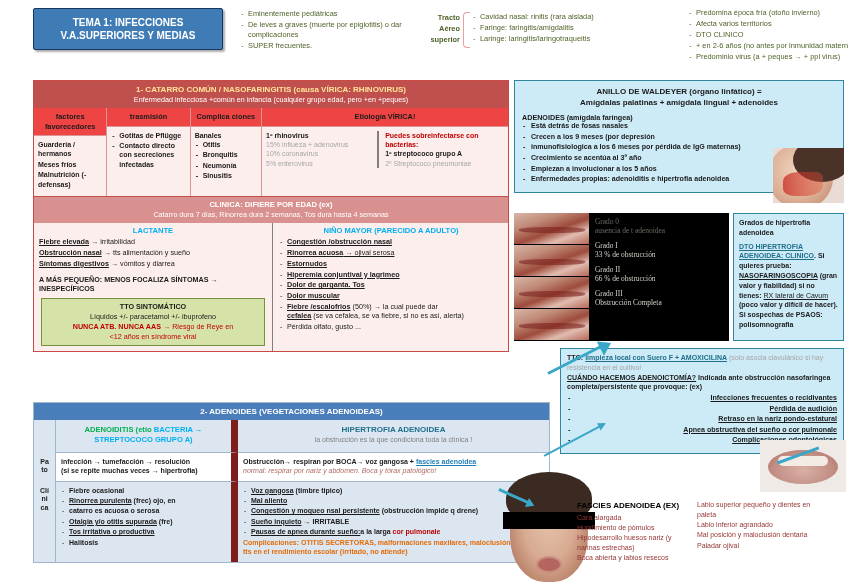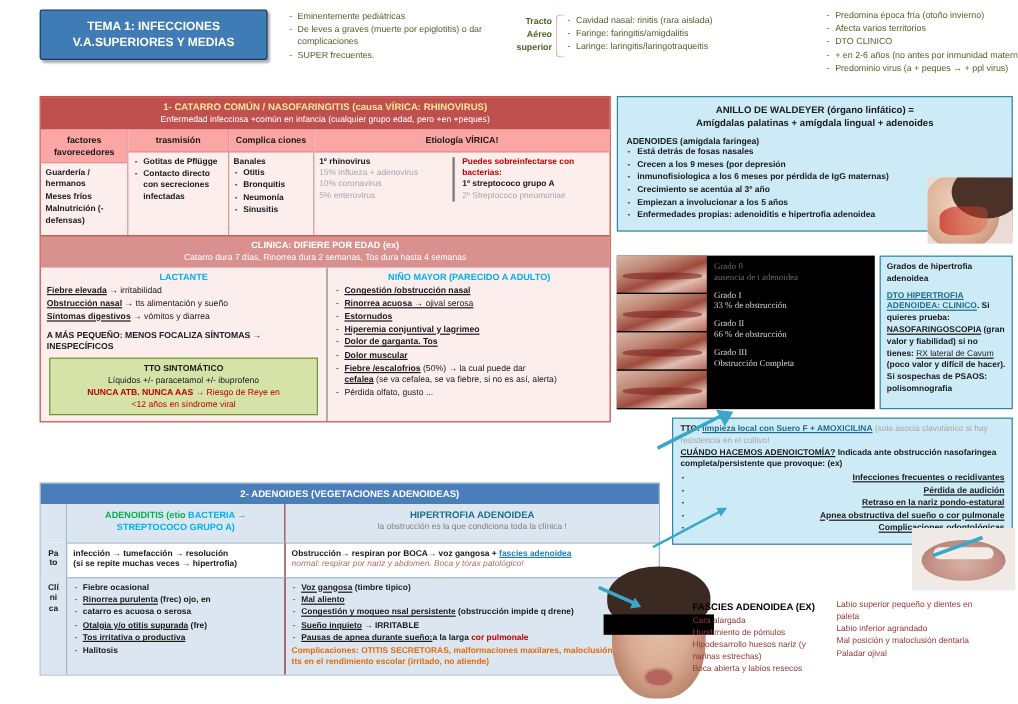--- a/index.html
+++ b/index.html
@@ -52,21 +52,21 @@
   #hdr-right { left:688px; top:8px; width:170px; color:#4f6228; font-size:7.4px; }
 
   
   #catarro { left:33px; top:80px; width:476px; border:1px solid #c94b45; background:#fdeeee; }
   .cat-banner { background:#c0504d; color:#ffffff; text-align:center; padding:3.5px 4px 4px; }
   .cat-banner .l1 { font-weight:bold; font-size:8px; color:#ffe599; }
   .cat-banner .l2 { font-size:7.2px; margin-top:1.5px; }
   .cat-table { display:flex; }
   .cat-col { border-right:1px solid #d99694; }
   .cat-col:last-child { border-right:none; }
-  .cat-head { background:#fca5a5; text-align:center; font-weight:bold; font-size:7.4px;
+  .cat-head { background:#ef4444; text-align:center; font-weight:bold; font-size:7.4px;
      padding:4px 2px; line-height:1.3; border-bottom:1px solid #d99694; }
   .cat-body { padding:4px 4px 6px 4px; font-size:7px; line-height:1.34; }
   .c1 { width:74px; } .c2 { width:84px; } .c3 { width:72px; } .c4 { width:246px; }
   .etio-split { display:flex; }
   .etio-a { width:116px; padding-right:5px; border-right:2px solid #7f7f7f; }
   .etio-b { width:128px; padding-left:6px; }
 
   .clin-banner { background:#d9918f; color:#ffffff; text-align:center; padding:3px 4px 4px;
      border-top:1px solid #c0504d; }
   .clin-banner .l1 { font-weight:bold; font-size:7.6px; color:#ffffff; }
@@ -108,21 +108,21 @@
      border:1px solid #31859c; padding:4px 6px 6px 6px; font-size:7px; line-height:1.4; }
   #tto-aden ul.b > li { font-size:7.1px; padding-left:9px; }
 
   
   #aden { left:33px; top:402px; width:517px; border:1px solid #9fb6cd; }
   #aden-banner { background:#4a7ebb; color:#ffffff; text-align:center; font-weight:bold;
      font-size:8px; padding:4px; }
   .ad-row { display:flex; }
   .ad-c0 { width:22px; border-right:1px solid #9fb6cd; background:#dce6f1;
      font-size:7px; font-weight:bold; padding:4px 2px; line-height:1.25; }
-  .ad-c1 { width:182px; border-right:1px solid #7f1d1d; }
+  .ad-c1 { width:182px; border-right:7px solid #7f1d1d; }
   .ad-c2 { width:311px; }
   .ad-head { background:#dce6f1; padding:5px 4px 6px; text-align:center; }
   .ad-head .h1 { font-weight:bold; color:#00b050; font-size:7.6px; line-height:1.35; }
   .ad-head .h2 { font-weight:bold; color:#1f6f8b; font-size:8px; }
   .ad-head .h2s { color:#808080; font-size:7px; margin-top:2px; }
   .ad-body { padding:4px 5px 5px 5px; font-size:7px; line-height:1.36;
      border-top:1px solid #9fb6cd; }
   .ad-sep { background:#dce6f1; }
 
   

